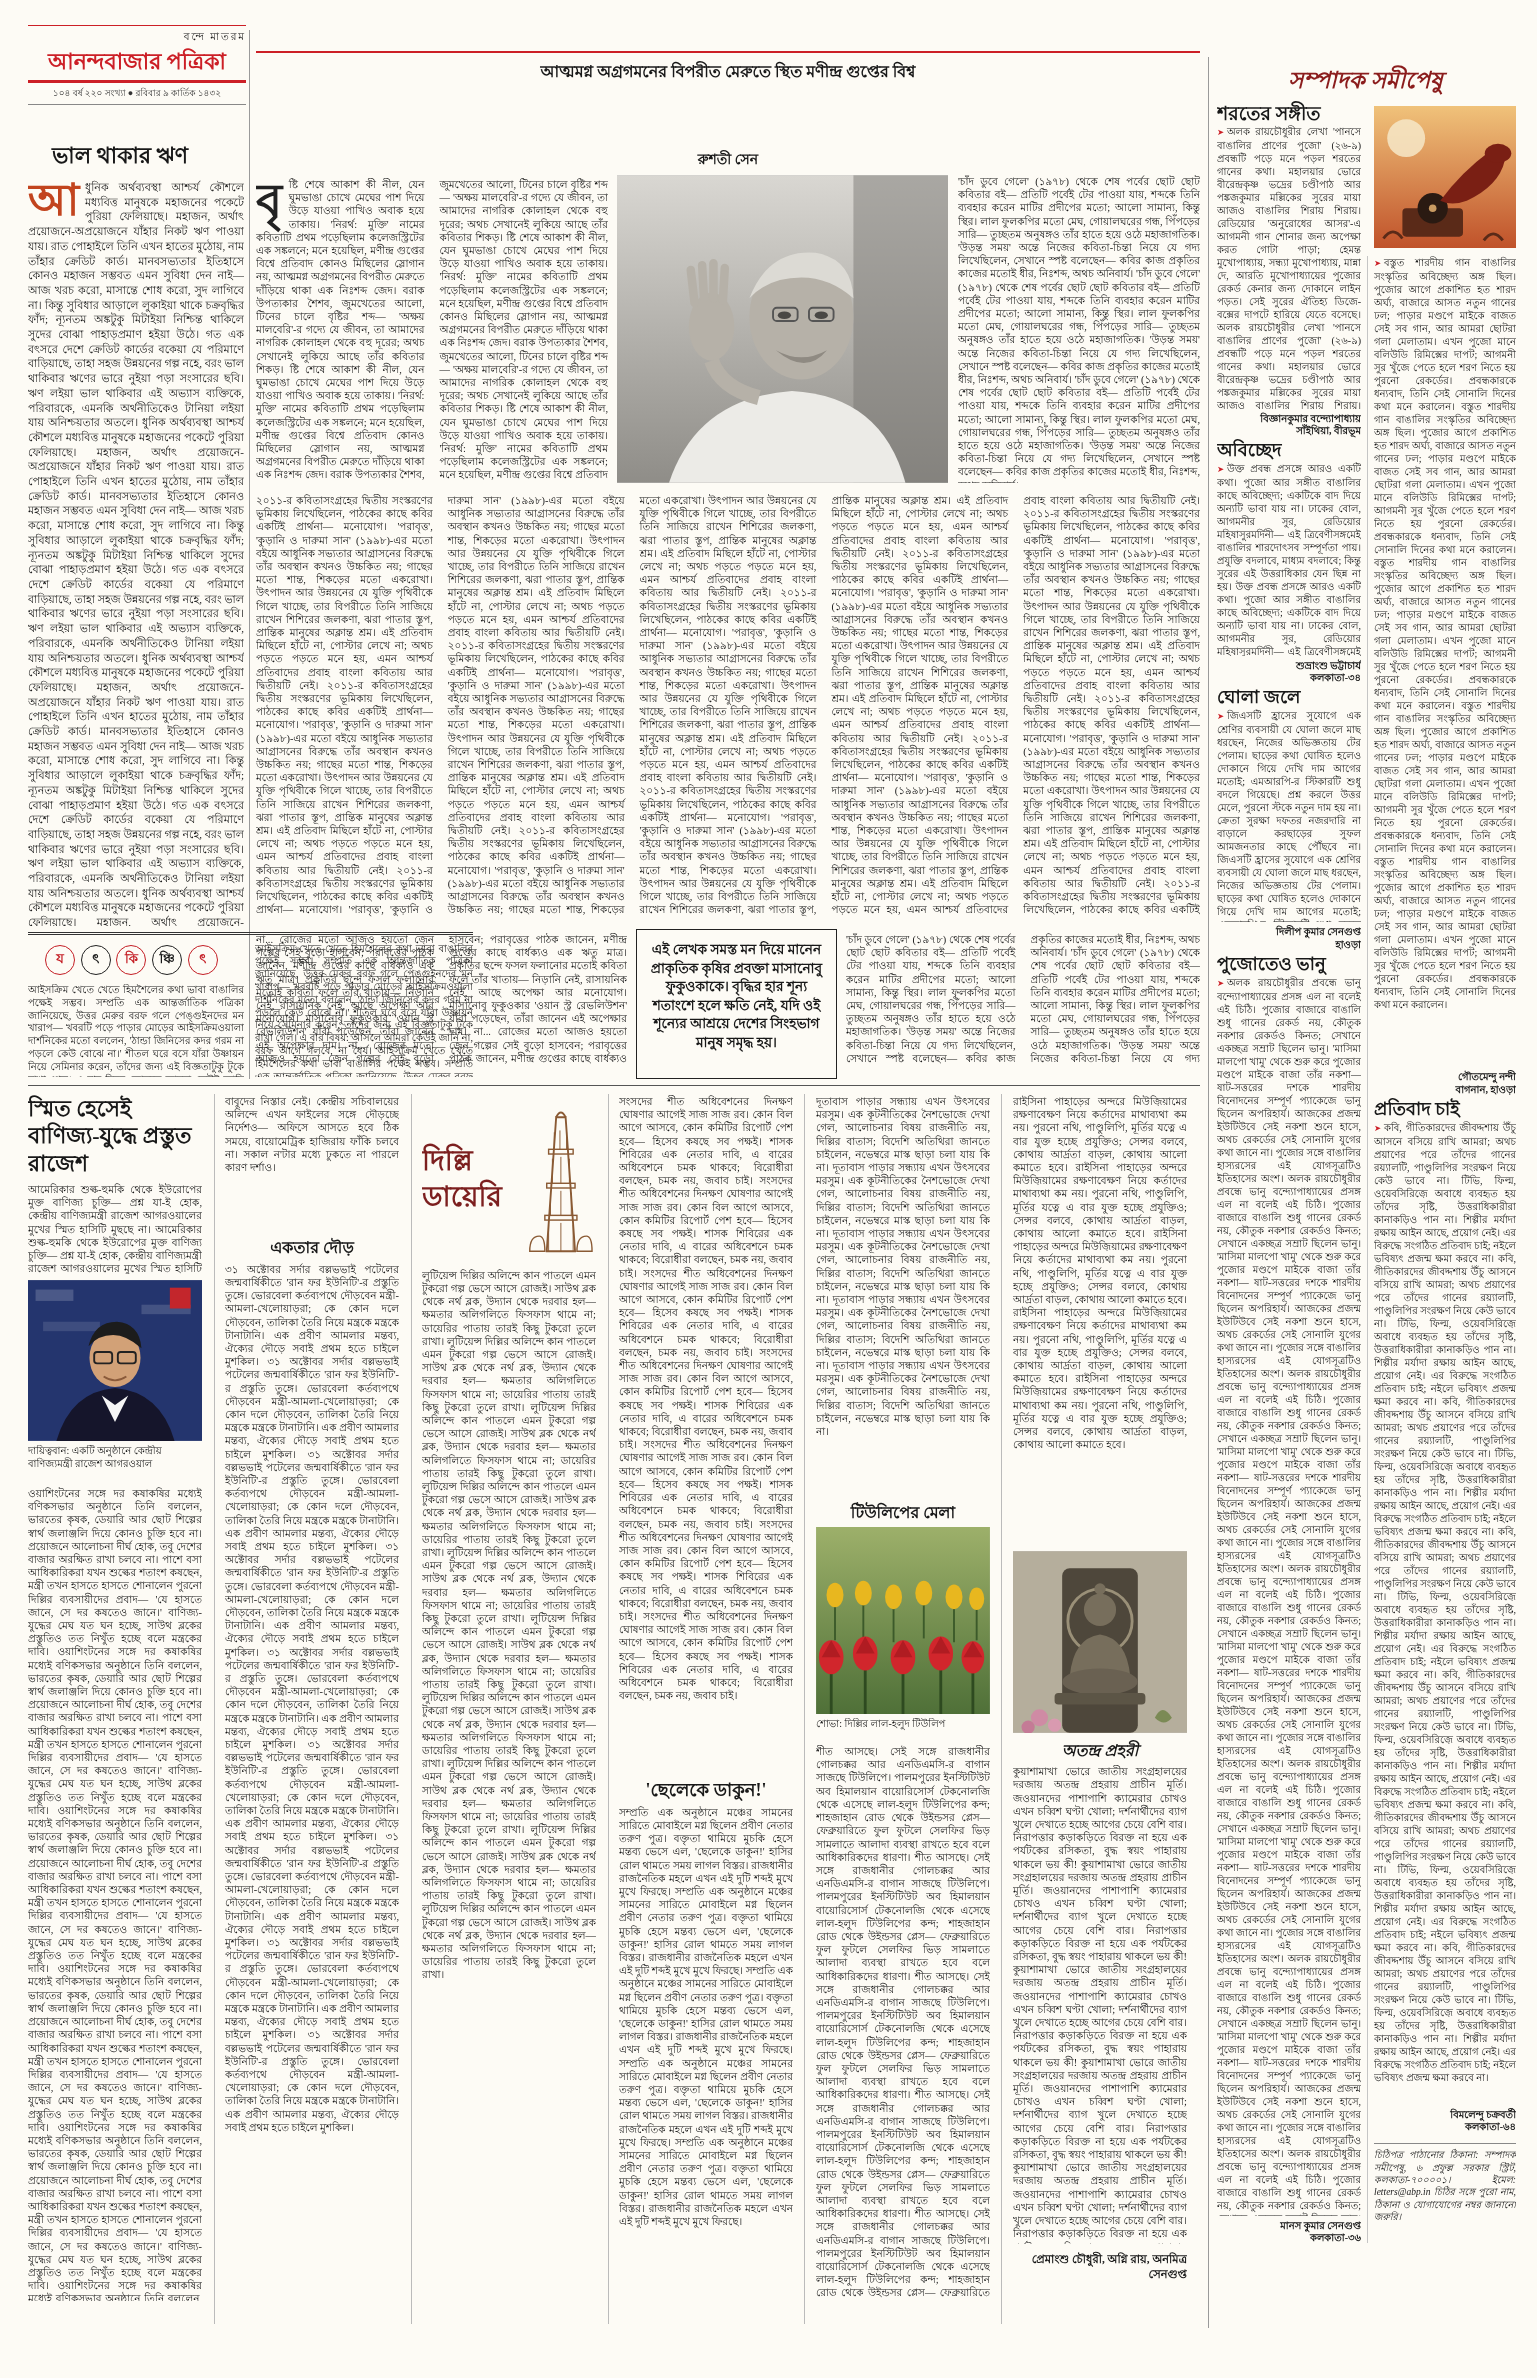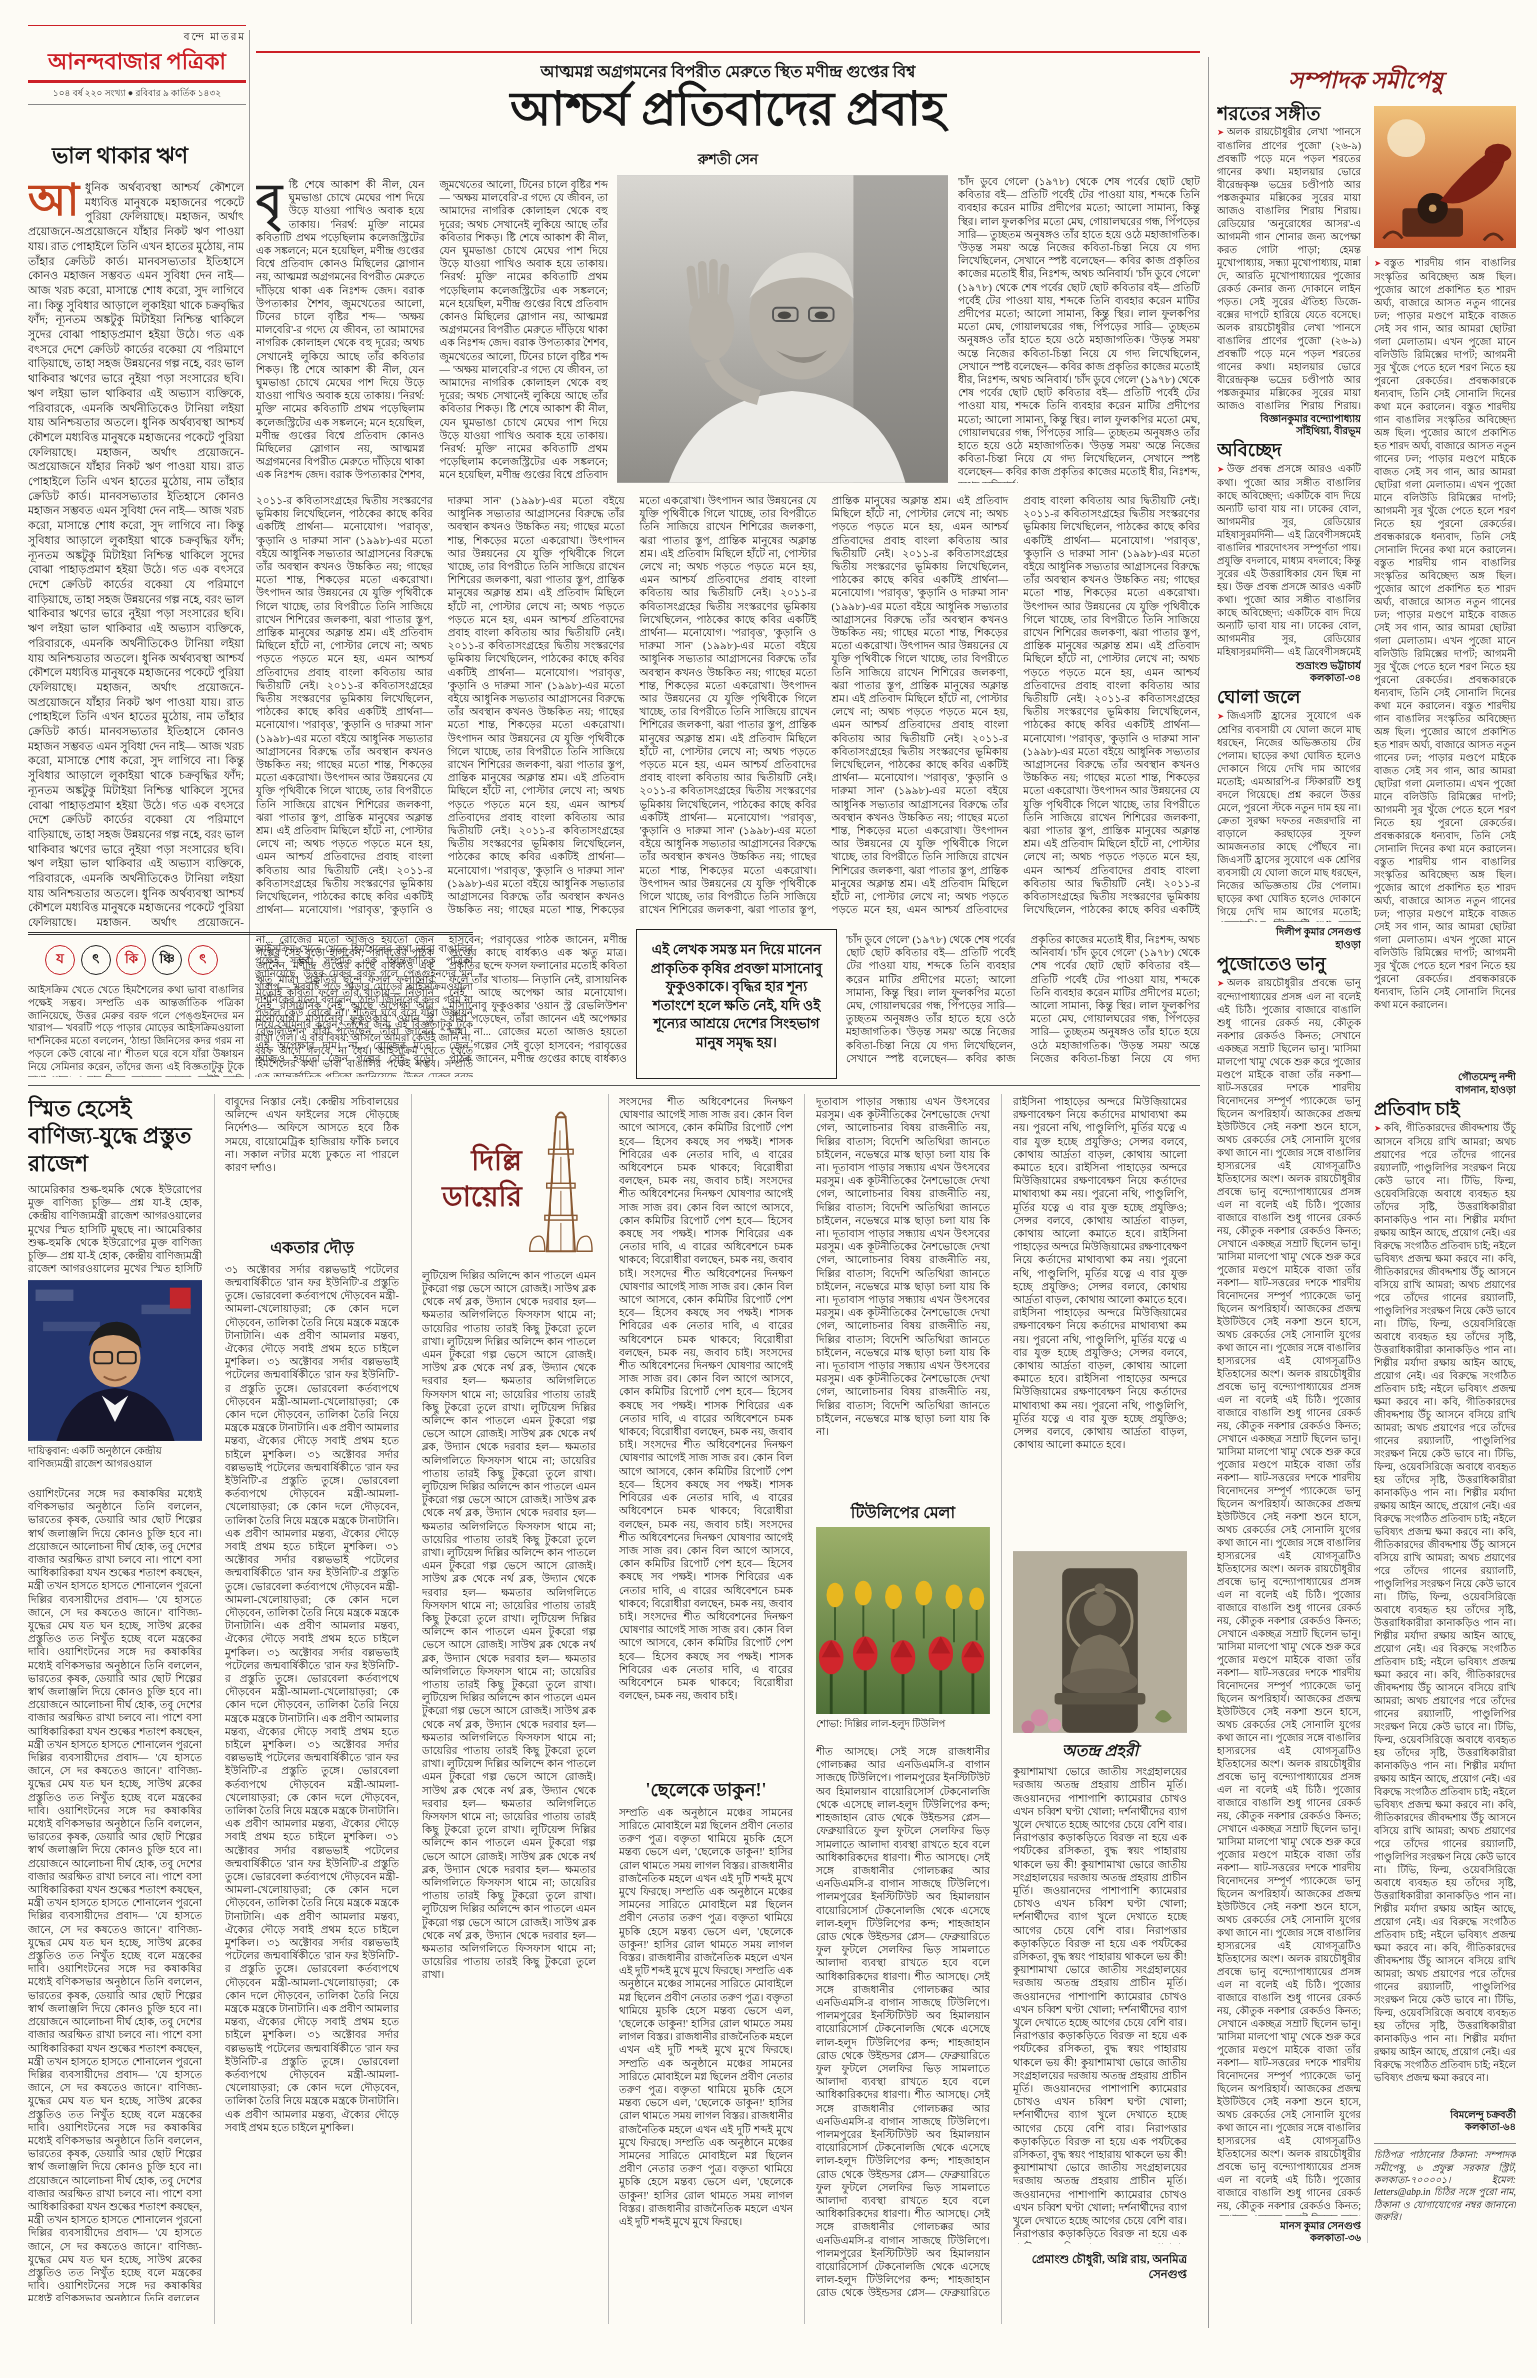--- a/index.html
+++ b/index.html
@@ -65,21 +65,20 @@
   <div class="abs" style="left:28px;top:932px;width:445px;height:148px;border-top:3.8px double #333;overflow:hidden;">
     <div class="abs" style="left:17px;top:9.5px;">
       <span class="jl">য</span><span class="jl">ৎ</span><span class="jl">কি</span><span class="jl">ঞ্চি</span><span class="jl">ৎ</span>
     </div>
     <div class="abs j" style="left:0;top:49px;width:216px;height:93px;font-size:10px;line-height:12.8px;">আইসক্রিম খেতে খেতে হিমশৈলের কথা ভাবা বাঙালির পক্ষেই সম্ভব। সম্প্রতি এক আন্তর্জাতিক পত্রিকা জানিয়েছে, উত্তর মেরুর বরফ গলে পেঙ্গুইনদের মন খারাপ— খবরটি পড়ে পাড়ার মোড়ের আইসক্রিমওয়ালা দার্শনিকের মতো বললেন, 'ঠান্ডা জিনিসের কদর গরম না পড়লে কেউ বোঝে না।' শীতল ঘরে বসে যাঁরা উষ্ণায়ন নিয়ে সেমিনার করেন, তাঁদের জন্য এই বিজ্ঞতাটুকু টুকে রাখা গেল। এ বার বিষয়: আসলে আমরা কেউই জানি না, বরফ আগে গলবে, না ধৈর্য।</div>
     <div class="abs j" style="left:227px;top:7.6px;width:218px;height:134px;font-size:10px;line-height:12.8px;">আইসক্রিম খেতে খেতে হিমশৈলের কথা ভাবা বাঙালির পক্ষেই সম্ভব। সম্প্রতি এক আন্তর্জাতিক পত্রিকা জানিয়েছে, উত্তর মেরুর বরফ গলে পেঙ্গুইনদের মন খারাপ— খবরটি পড়ে পাড়ার মোড়ের আইসক্রিমওয়ালা দার্শনিকের মতো বললেন, 'ঠান্ডা জিনিসের কদর গরম না পড়লে কেউ বোঝে না।' শীতল ঘরে বসে যাঁরা উষ্ণায়ন নিয়ে সেমিনার করেন, তাঁদের জন্য এই বিজ্ঞতাটুকু টুকে রাখা গেল। এ বার বিষয়: আসলে আমরা কেউই জানি না, বরফ আগে গলবে, না ধৈর্য। আইসক্রিম খেতে খেতে হিমশৈলের কথা ভাবা বাঙালির পক্ষেই সম্ভব। সম্প্রতি এক আন্তর্জাতিক পত্রিকা জানিয়েছে, উত্তর মেরুর বরফ গলে পেঙ্গুইনদের মন খারাপ— খবরটি পড়ে পাড়ার মোড়ের আইসক্রিমওয়ালা দার্শনিকের মতো বললেন, 'ঠান্ডা জিনিসের কদর গরম না পড়লে কেউ বোঝে না।' শীতল ঘরে বসে যাঁরা উষ্ণায়ন নিয়ে সেমিনার করেন, তাঁদের জন্য এই বিজ্ঞতাটুকু টুকে রাখা গেল। এ বার বিষয়: আসলে আমরা কেউই জানি না, বরফ আগে গলবে, না ধৈর্য।</div>
   </div>
 
   <div class="redbar" style="left:256px;top:51px;width:944px;height:1.9px;"></div>
   <div class="abs c b" style="left:256px;top:59px;width:944px;font-size:16px;">আত্মমগ্ন অগ্রগমনের বিপরীত মেরুতে স্থিত মণীন্দ্র গুপ্তের বিশ্ব</div>
-  <div class="abs c b" style="left:256px;top:81px;width:944px;font-size:47px;line-height:57px;">আশ্চর্য প্রতিবাদের প্রবাহ</div>
   <div class="abs c b" style="left:256px;top:148px;width:944px;font-size:14px;">রুশতী সেন</div>
 
   <div class="abs j body11" style="left:256px;top:178px;width:352px;height:305px;column-count:2;column-gap:15px;">
     <span class="dropcap2">বৃ</span><span>ষ্টি শেষে আকাশ কী নীল, যেন ঘুমভাঙা চোখে মেঘের পাশ দিয়ে উড়ে যাওয়া পাখিও অবাক হয়ে তাকায়। 'নিরর্থ: মুক্তি' নামের কবিতাটি প্রথম পড়েছিলাম কলেজস্ট্রিটের এক সঙ্কলনে; মনে হয়েছিল, মণীন্দ্র গুপ্তের বিশ্বে প্রতিবাদ কোনও মিছিলের স্লোগান নয়, আত্মমগ্ন অগ্রগমনের বিপরীত মেরুতে দাঁড়িয়ে থাকা এক নিঃশব্দ জেদ। বরাক উপত্যকার শৈশব, জুমখেতের আলো, টিনের চালে বৃষ্টির শব্দ— 'অক্ষয় মালবেরি'-র গদ্যে যে জীবন, তা আমাদের নাগরিক কোলাহল থেকে বহু দূরের; অথচ সেখানেই লুকিয়ে আছে তাঁর কবিতার শিকড়। ষ্টি শেষে আকাশ কী নীল, যেন ঘুমভাঙা চোখে মেঘের পাশ দিয়ে উড়ে যাওয়া পাখিও অবাক হয়ে তাকায়। 'নিরর্থ: মুক্তি' নামের কবিতাটি প্রথম পড়েছিলাম কলেজস্ট্রিটের এক সঙ্কলনে; মনে হয়েছিল, মণীন্দ্র গুপ্তের বিশ্বে প্রতিবাদ কোনও মিছিলের স্লোগান নয়, আত্মমগ্ন অগ্রগমনের বিপরীত মেরুতে দাঁড়িয়ে থাকা এক নিঃশব্দ জেদ। বরাক উপত্যকার শৈশব, জুমখেতের আলো, টিনের চালে বৃষ্টির শব্দ— 'অক্ষয় মালবেরি'-র গদ্যে যে জীবন, তা আমাদের নাগরিক কোলাহল থেকে বহু দূরের; অথচ সেখানেই লুকিয়ে আছে তাঁর কবিতার শিকড়। ষ্টি শেষে আকাশ কী নীল, যেন ঘুমভাঙা চোখে মেঘের পাশ দিয়ে উড়ে যাওয়া পাখিও অবাক হয়ে তাকায়। 'নিরর্থ: মুক্তি' নামের কবিতাটি প্রথম পড়েছিলাম কলেজস্ট্রিটের এক সঙ্কলনে; মনে হয়েছিল, মণীন্দ্র গুপ্তের বিশ্বে প্রতিবাদ কোনও মিছিলের স্লোগান নয়, আত্মমগ্ন অগ্রগমনের বিপরীত মেরুতে দাঁড়িয়ে থাকা এক নিঃশব্দ জেদ। বরাক উপত্যকার শৈশব, জুমখেতের আলো, টিনের চালে বৃষ্টির শব্দ— 'অক্ষয় মালবেরি'-র গদ্যে যে জীবন, তা আমাদের নাগরিক কোলাহল থেকে বহু দূরের; অথচ সেখানেই লুকিয়ে আছে তাঁর কবিতার শিকড়। ষ্টি শেষে আকাশ কী নীল, যেন ঘুমভাঙা চোখে মেঘের পাশ দিয়ে উড়ে যাওয়া পাখিও অবাক হয়ে তাকায়। 'নিরর্থ: মুক্তি' নামের কবিতাটি প্রথম পড়েছিলাম কলেজস্ট্রিটের এক সঙ্কলনে; মনে হয়েছিল, মণীন্দ্র গুপ্তের বিশ্বে প্রতিবাদ কোনও মিছিলের স্লোগান নয়, আত্মমগ্ন অগ্রগমনের বিপরীত মেরুতে দাঁড়িয়ে থাকা এক নিঃশব্দ জেদ। বরাক উপত্যকার শৈশব, জুমখেতের আলো, টিনের চালে বৃষ্টির শব্দ— 'অক্ষয় মালবেরি'-র গদ্যে যে জীবন, তা আমাদের নাগরিক কোলাহল থেকে বহু দূরের; অথচ সেখানেই লুকিয়ে আছে তাঁর কবিতার শিকড়।</span>
   </div>
 
   <div class="abs photo" style="left:617px;top:175px;width:331px;height:308px;">
     <svg width="331" height="308" viewBox="0 0 350 325">
       <defs>
         <linearGradient id="pg" x1="0" y1="0" x2="0" y2="1">
@@ -138,21 +137,21 @@
   </div>
 
   <div class="stackcol" style="left:225px;top:1095px;width:174px;height:1235px;">
     <div class="j body11" style="height:119px;overflow:hidden;">বাবুদের নিস্তার নেই। কেন্দ্রীয় সচিবালয়ের অলিন্দে এখন ফাইলের সঙ্গে দৌড়চ্ছে নির্দেশও— অফিসে আসতে হবে ঠিক সময়ে, বায়োমেট্রিক হাজিরায় ফাঁকি চলবে না। সকাল ন'টার মধ্যে ঢুকতে না পারলে কারণ দর্শাও।</div>
     <div class="sechead" style="margin-top:23px;">একতার দৌড়</div>
     <div class="j body11" style="height:1067px;margin-top:4.7px;overflow:hidden;">৩১ অক্টোবর সর্দার বল্লভভাই পটেলের জন্মবার্ষিকীতে 'রান ফর ইউনিটি'-র প্রস্তুতি তুঙ্গে। ভোরবেলা কর্তব্যপথে দৌড়বেন মন্ত্রী-আমলা-খেলোয়াড়রা; কে কোন দলে দৌড়বেন, তালিকা তৈরি নিয়ে মন্ত্রকে মন্ত্রকে টানাটানি। এক প্রবীণ আমলার মন্তব্য, ঐক্যের দৌড়ে সবাই প্রথম হতে চাইলে মুশকিল। ৩১ অক্টোবর সর্দার বল্লভভাই পটেলের জন্মবার্ষিকীতে 'রান ফর ইউনিটি'-র প্রস্তুতি তুঙ্গে। ভোরবেলা কর্তব্যপথে দৌড়বেন মন্ত্রী-আমলা-খেলোয়াড়রা; কে কোন দলে দৌড়বেন, তালিকা তৈরি নিয়ে মন্ত্রকে মন্ত্রকে টানাটানি। এক প্রবীণ আমলার মন্তব্য, ঐক্যের দৌড়ে সবাই প্রথম হতে চাইলে মুশকিল। ৩১ অক্টোবর সর্দার বল্লভভাই পটেলের জন্মবার্ষিকীতে 'রান ফর ইউনিটি'-র প্রস্তুতি তুঙ্গে। ভোরবেলা কর্তব্যপথে দৌড়বেন মন্ত্রী-আমলা-খেলোয়াড়রা; কে কোন দলে দৌড়বেন, তালিকা তৈরি নিয়ে মন্ত্রকে মন্ত্রকে টানাটানি। এক প্রবীণ আমলার মন্তব্য, ঐক্যের দৌড়ে সবাই প্রথম হতে চাইলে মুশকিল। ৩১ অক্টোবর সর্দার বল্লভভাই পটেলের জন্মবার্ষিকীতে 'রান ফর ইউনিটি'-র প্রস্তুতি তুঙ্গে। ভোরবেলা কর্তব্যপথে দৌড়বেন মন্ত্রী-আমলা-খেলোয়াড়রা; কে কোন দলে দৌড়বেন, তালিকা তৈরি নিয়ে মন্ত্রকে মন্ত্রকে টানাটানি। এক প্রবীণ আমলার মন্তব্য, ঐক্যের দৌড়ে সবাই প্রথম হতে চাইলে মুশকিল। ৩১ অক্টোবর সর্দার বল্লভভাই পটেলের জন্মবার্ষিকীতে 'রান ফর ইউনিটি'-র প্রস্তুতি তুঙ্গে। ভোরবেলা কর্তব্যপথে দৌড়বেন মন্ত্রী-আমলা-খেলোয়াড়রা; কে কোন দলে দৌড়বেন, তালিকা তৈরি নিয়ে মন্ত্রকে মন্ত্রকে টানাটানি। এক প্রবীণ আমলার মন্তব্য, ঐক্যের দৌড়ে সবাই প্রথম হতে চাইলে মুশকিল। ৩১ অক্টোবর সর্দার বল্লভভাই পটেলের জন্মবার্ষিকীতে 'রান ফর ইউনিটি'-র প্রস্তুতি তুঙ্গে। ভোরবেলা কর্তব্যপথে দৌড়বেন মন্ত্রী-আমলা-খেলোয়াড়রা; কে কোন দলে দৌড়বেন, তালিকা তৈরি নিয়ে মন্ত্রকে মন্ত্রকে টানাটানি। এক প্রবীণ আমলার মন্তব্য, ঐক্যের দৌড়ে সবাই প্রথম হতে চাইলে মুশকিল। ৩১ অক্টোবর সর্দার বল্লভভাই পটেলের জন্মবার্ষিকীতে 'রান ফর ইউনিটি'-র প্রস্তুতি তুঙ্গে। ভোরবেলা কর্তব্যপথে দৌড়বেন মন্ত্রী-আমলা-খেলোয়াড়রা; কে কোন দলে দৌড়বেন, তালিকা তৈরি নিয়ে মন্ত্রকে মন্ত্রকে টানাটানি। এক প্রবীণ আমলার মন্তব্য, ঐক্যের দৌড়ে সবাই প্রথম হতে চাইলে মুশকিল। ৩১ অক্টোবর সর্দার বল্লভভাই পটেলের জন্মবার্ষিকীতে 'রান ফর ইউনিটি'-র প্রস্তুতি তুঙ্গে। ভোরবেলা কর্তব্যপথে দৌড়বেন মন্ত্রী-আমলা-খেলোয়াড়রা; কে কোন দলে দৌড়বেন, তালিকা তৈরি নিয়ে মন্ত্রকে মন্ত্রকে টানাটানি। এক প্রবীণ আমলার মন্তব্য, ঐক্যের দৌড়ে সবাই প্রথম হতে চাইলে মুশকিল। ৩১ অক্টোবর সর্দার বল্লভভাই পটেলের জন্মবার্ষিকীতে 'রান ফর ইউনিটি'-র প্রস্তুতি তুঙ্গে। ভোরবেলা কর্তব্যপথে দৌড়বেন মন্ত্রী-আমলা-খেলোয়াড়রা; কে কোন দলে দৌড়বেন, তালিকা তৈরি নিয়ে মন্ত্রকে মন্ত্রকে টানাটানি। এক প্রবীণ আমলার মন্তব্য, ঐক্যের দৌড়ে সবাই প্রথম হতে চাইলে মুশকিল।</div>
   </div>
 
   <div class="stackcol" style="left:422px;top:1095px;width:174px;height:1235px;">
     <div style="display:flex;align-items:center;height:168px;">
-      <div style="flex:1;text-align:right;">
+      <div style="flex:1;text-align:left;">
         <div class="b" style="font-size:28px;line-height:36px;color:#7c1f1f;">দিল্লি</div>
         <div class="b" style="font-size:28px;line-height:36px;color:#7c1f1f;">ডায়েরি</div>
       </div>
       <svg width="74" height="151" viewBox="0 0 78 160">
         <path d="M26 156 L36 14 L46 14 L56 156 Z" fill="none" stroke="#8a5a34" stroke-width="2"></path>
         <path d="M36 14 Q41 4 46 14" fill="none" stroke="#8a5a34" stroke-width="2"></path>
         <rect x="28" y="48" width="26" height="5" fill="none" stroke="#8a5a34" stroke-width="1.5"></rect>
         <rect x="26" y="84" width="30" height="5" fill="none" stroke="#8a5a34" stroke-width="1.5"></rect>
         <rect x="24" y="118" width="34" height="5" fill="none" stroke="#8a5a34" stroke-width="1.5"></rect>
         <path d="M34 30 L34 48 M40 28 L40 48 M47 30 L47 48 M32 58 L32 84 M41 56 L41 84 M50 58 L50 84 M30 94 L30 118 M41 92 L41 118 M52 94 L52 118 M28 128 L28 156 M41 126 L41 156 M54 128 L54 156" stroke="#8a5a34" stroke-width="1"></path>

